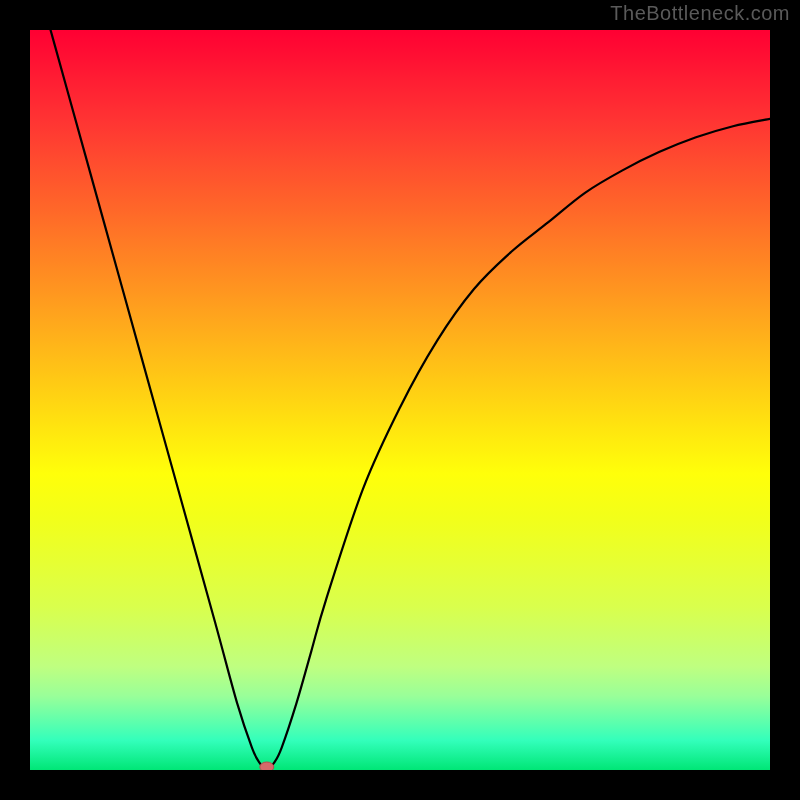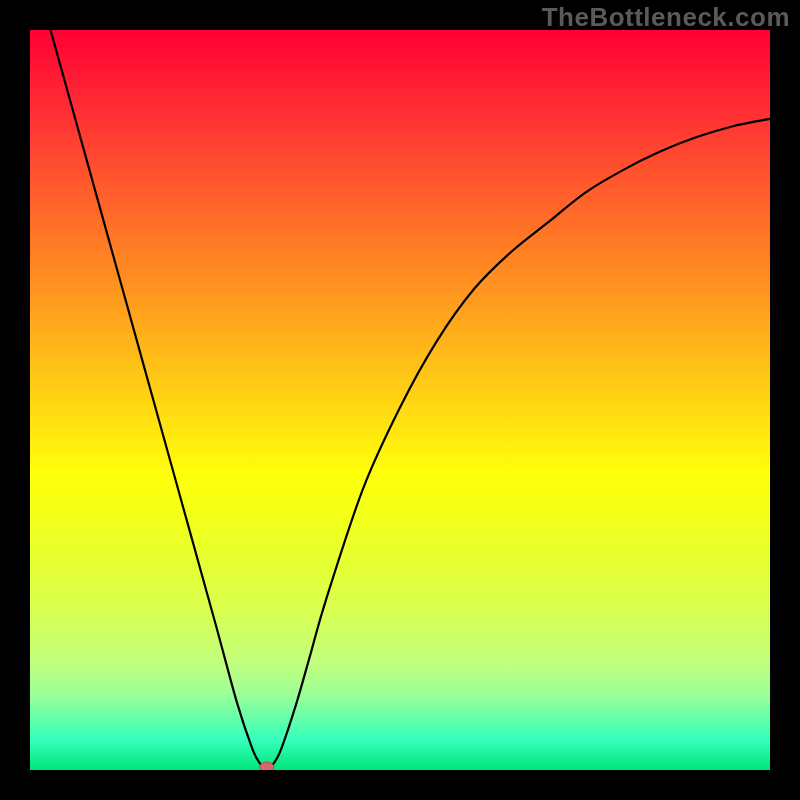--- a/index.html
+++ b/index.html
@@ -15,22 +15,22 @@
     position: relative;
     width: 800px;
     height: 800px;
     background: #000;
   }
   .watermark {
     position: absolute;
     top: 2px;
     right: 10px;
     color: #5a5a5a;
-    font-size: 26px;
-    font-weight: 700;
+    font-size: 20px;
+    font-weight: 400;
     letter-spacing: 0.5px;
     z-index: 10;
   }
   .plot {
     position: absolute;
     left: 30px;
     top: 30px;
     width: 740px;
     height: 740px;
     background: linear-gradient(to bottom,

